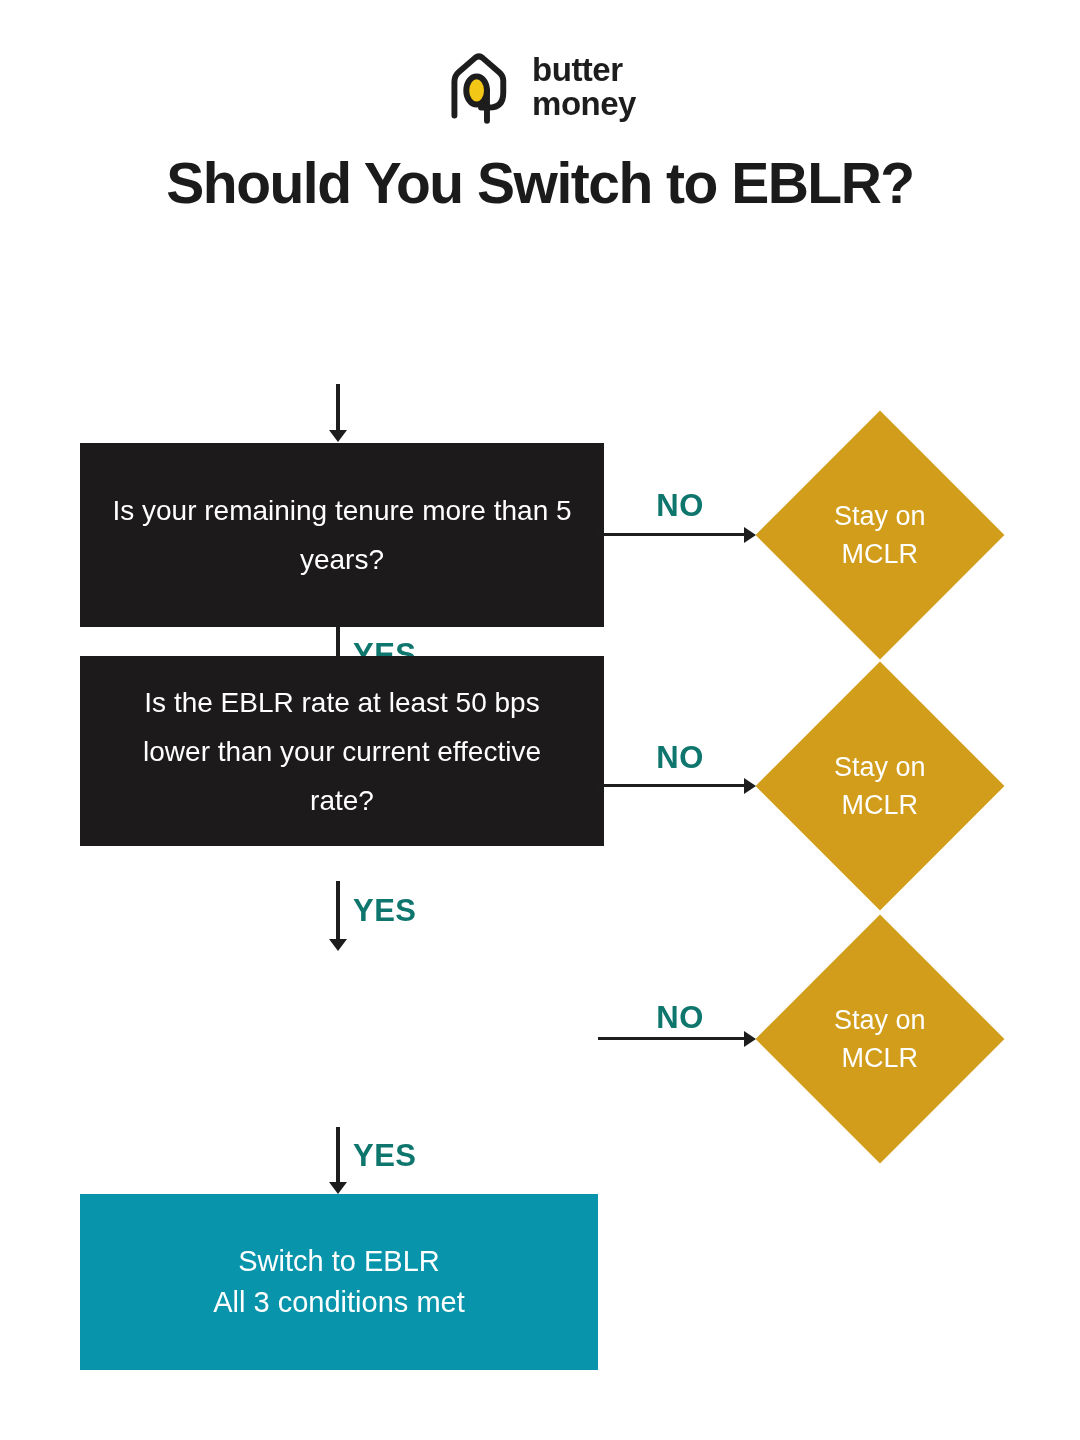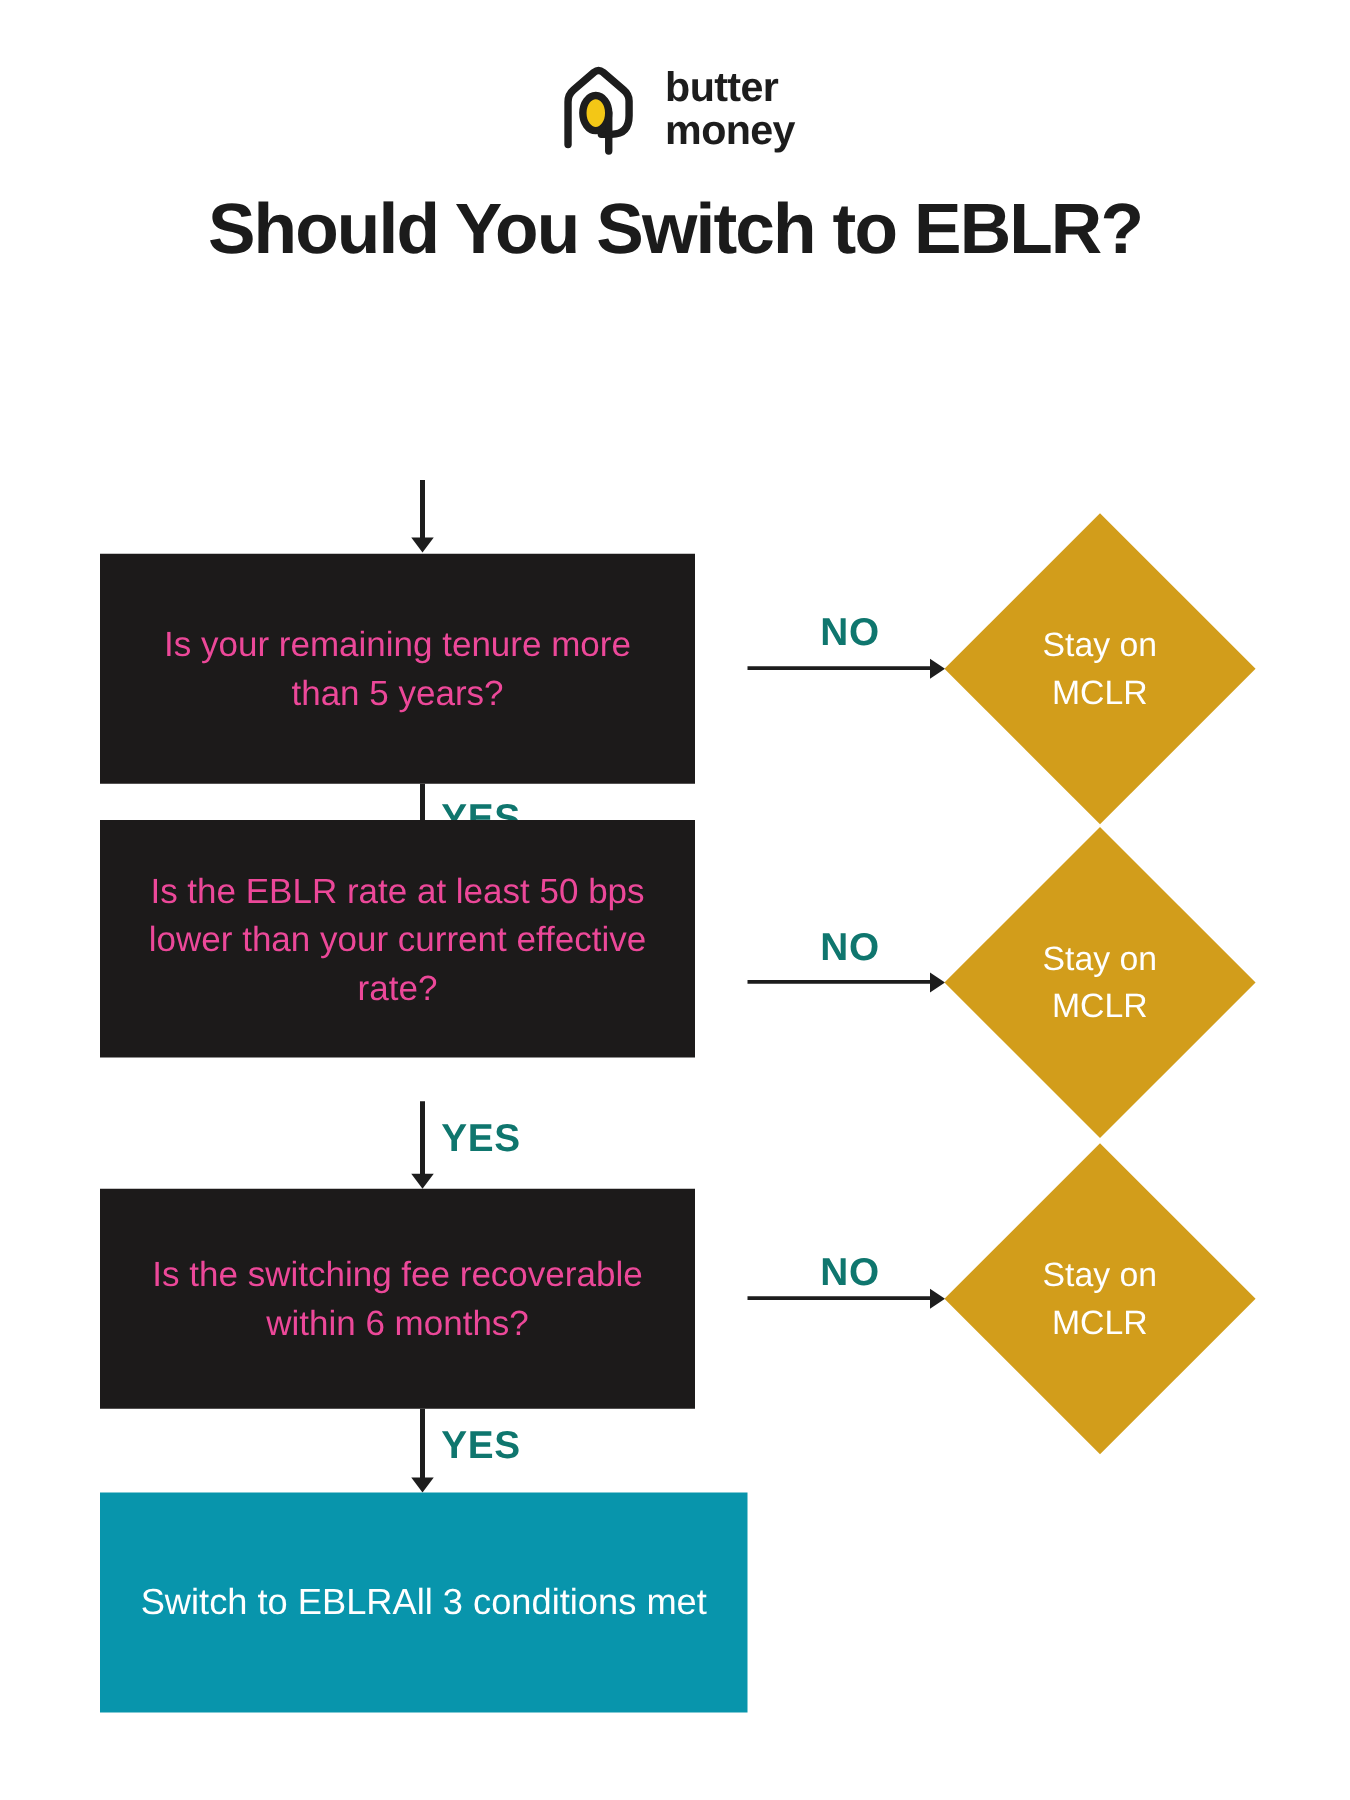--- a/index.html
+++ b/index.html
@@ -59,47 +59,47 @@
     align-items: center;
     justify-content: center;
     color: #ffffff;
     font-size: 31px;
   }
 
   
   .qbox {
     position: absolute;
     left: 80px;
-    width: 476px;
+    width: 524px;
     background: #1c1a1a;
-    color: #ec4899;
+    color: #ffffff;
     display: flex;
     align-items: center;
     justify-content: center;
     text-align: center;
     font-size: 28px;
-    line-height: 39px;
+    line-height: 49px;
     padding: 0 28px;
     box-sizing: border-box;
   }
   .qbox-1 { top: 429px; height: 184px; }
   .qbox-2 { top: 642px; height: 190px; text-align: center; }
   .qbox-3 { top: 937px; height: 176px; }
 
   
   .final-box {
     position: absolute;
     left: 80px;
     top: 1180px;
     width: 518px;
     height: 176px;
     background: #0895ac;
     color: #ffffff;
     display: flex;
-    flex-direction: row;
+    flex-direction: column;
     align-items: center;
     justify-content: center;
     text-align: center;
     font-size: 29px;
     line-height: 41px;
   }
 
   
   .diamond {
     position: absolute;
@@ -229,23 +229,20 @@
   <div class="arrow-h arrow-no-2"></div>
   <div class="diamond diamond-2">
     <div class="diamond-label">
       <div>Stay on</div>
       <div>MCLR</div>
     </div>
   </div>
   <div class="edge-label yes-label yes-2">YES</div>
   <div class="arrow-v arrow-yes-2"></div>
 
-  <div class="qbox qbox-3">
-    <span>Is the switching fee recoverable within 6 months?</span>
-  </div>
   <div class="edge-label no-label no-3">NO</div>
   <div class="arrow-h arrow-no-3"></div>
   <div class="diamond diamond-3">
     <div class="diamond-label">
       <div>Stay on</div>
       <div>MCLR</div>
     </div>
   </div>
   <div class="edge-label yes-label yes-3">YES</div>
   <div class="arrow-v arrow-yes-3"></div>

